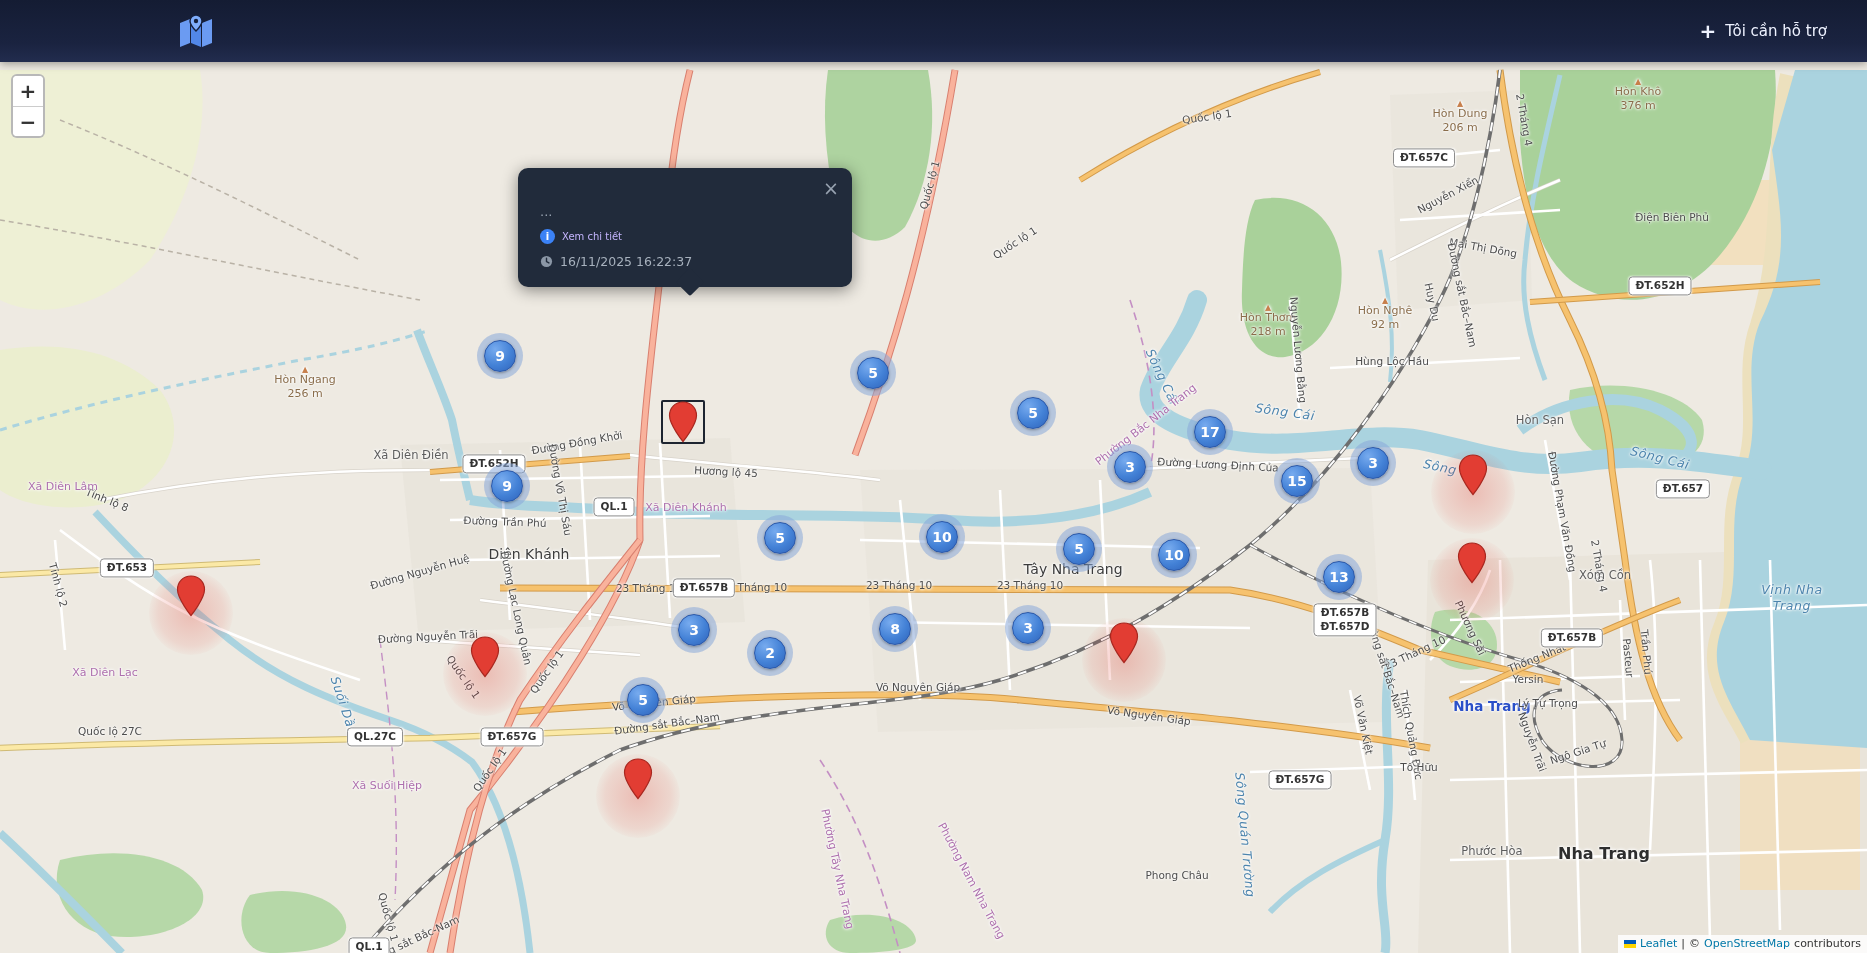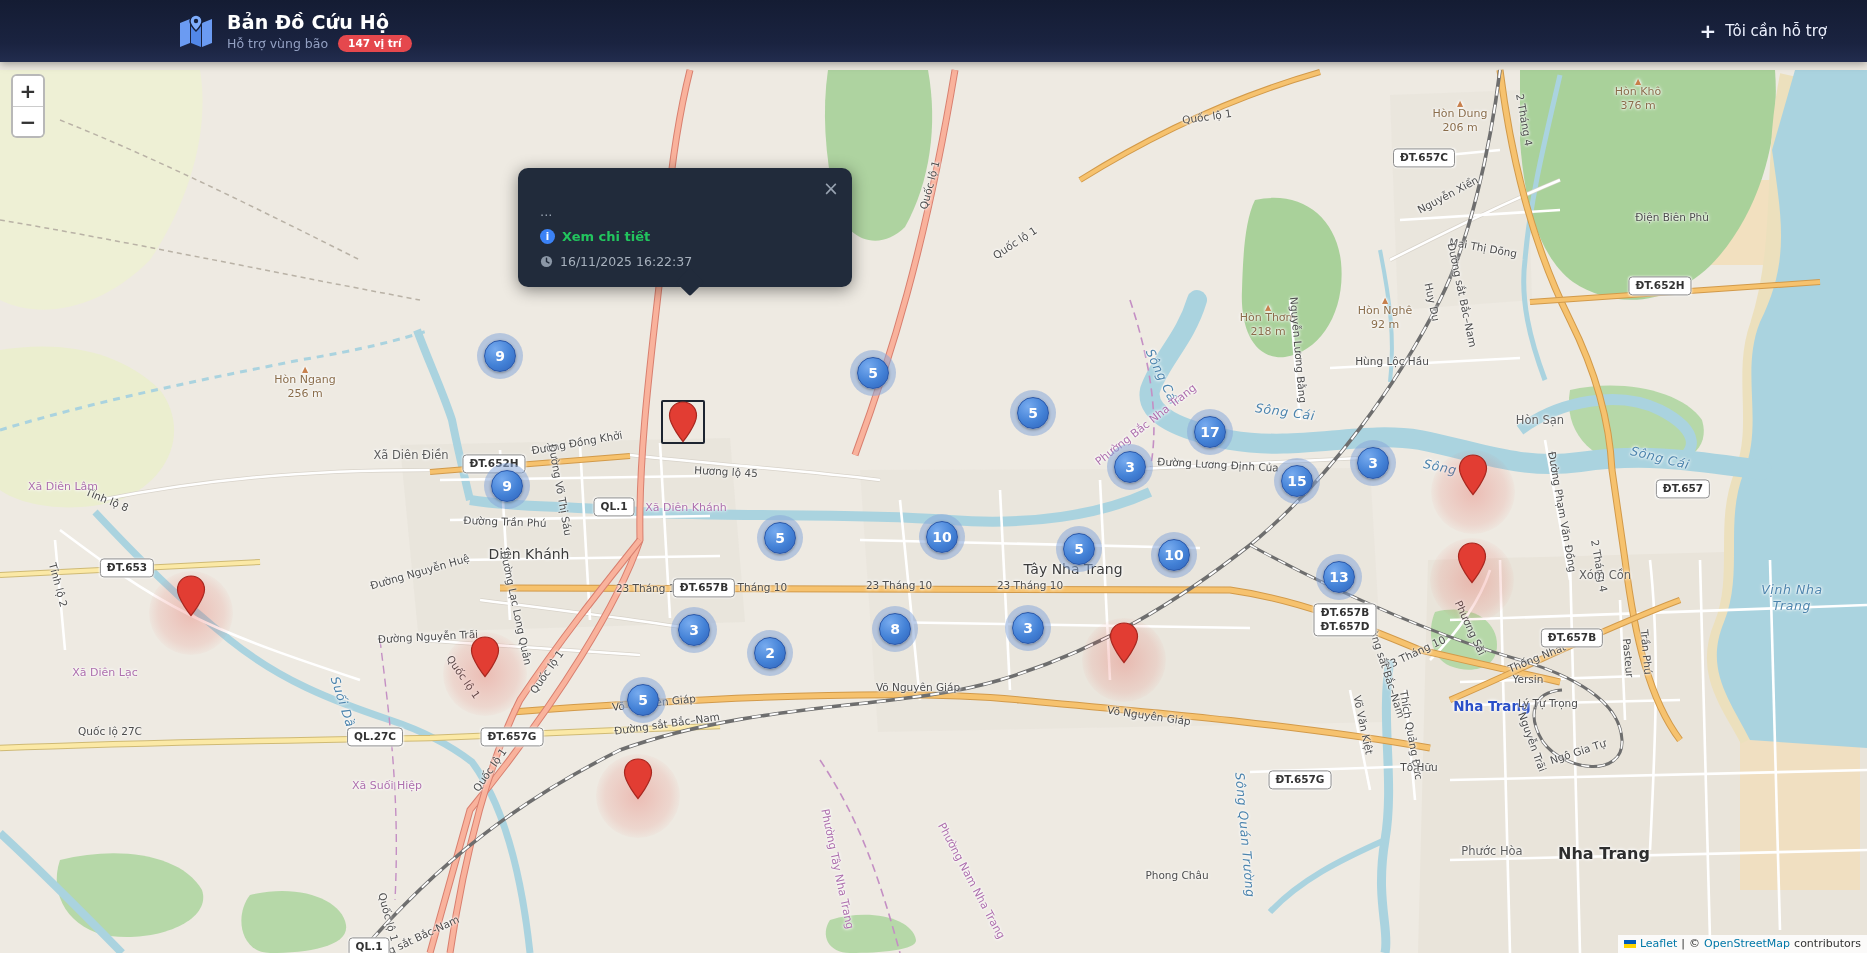--- a/index.html
+++ b/index.html
@@ -68,21 +68,21 @@
   
   #popup { position:absolute; left:518px; top:168px; width:334px; z-index:700;
     background:#212b3b; border-radius:10px; box-shadow:0 3px 16px rgba(0,0,0,.45);
     padding:22px 22px 18px; color:#cfd7e2; }
   #popup::after { content:""; position:absolute; left:50%; bottom:-10px; margin-left:-10px;
     width:20px; height:20px; background:#212b3b; transform:rotate(45deg) translateY(-7px); border-radius:2px; }
   #popup .ptitle { color:#4e9ae8; font-size:16px; font-weight:bold; line-height:1.5; margin-bottom:14px; }
   #popup .pdesc { font-size:13px; color:#c6cfda; line-height:1.55; }
   #popup .pellipsis { color:#97a2b0; font-size:13px; margin-top:14px; }
   #popup .plink { display:flex; align-items:center; gap:7px; margin-top:10px; cursor:pointer; pointer-events:auto; }
-  #popup .plink .txt { color:#22c55e; font-weight:bold; font-size:13px; }
+  #popup .plink .txt { color:#c4b5fd; font-weight:normal; font-size:10px; }
   .info-ic { width:15px; height:15px; border-radius:50%; background:#3b82f6; color:#fff; font-size:10px;
     font-weight:bold; display:inline-flex; align-items:center; justify-content:center; font-style:normal; }
   #popup .ptime { display:flex; align-items:center; gap:7px; margin-top:10px; color:#a7b1bd; font-size:12.5px; }
   #popup .close { position:absolute; right:13px; top:9px; color:#97a2b0; font-size:19px; cursor:pointer; pointer-events:auto; }
 
   
   #attrib { position:absolute; right:0; bottom:0; z-index:800; background:rgba(255,255,255,.82);
     font-size:11px; color:#333; padding:2px 6px 3px; display:flex; align-items:center; gap:4px; }
   #attrib a { color:#0078a8; text-decoration:none; cursor:pointer; }
   .ua-flag { display:inline-block; width:12px; height:8px; background:linear-gradient(180deg,#005bbb 50%,#ffd500 50%); }
@@ -417,27 +417,20 @@
 
   <div id="header">
     <div id="brand">
       <svg width="36" height="32" viewBox="0 0 36 32">
         <path d="M2,8 L12,4 L12,28 L2,32 Z" fill="#6b9bf2"></path>
         <path d="M13,4 L23,8 L23,32 L13,28 Z" fill="#5287e8"></path>
         <path d="M24,8 L34,4 L34,28 L24,32 Z" fill="#6b9bf2"></path>
         <path d="M18,0 C14.7,0 12,2.7 12,6 C12,10 18,16 18,16 C18,16 24,10 24,6 C24,2.7 21.3,0 18,0 Z" fill="#7fadfb" stroke="#16203c" stroke-width="1.4"></path>
         <circle cx="18" cy="6" r="2.2" fill="#16203c"></circle>
       </svg>
-      <div id="brand-text">
-        <div class="title">Bản Đồ Cứu Hộ</div>
-        <div id="brand-sub">
-          <span class="sub">Hỗ trợ vùng bão</span>
-          <span class="badge-count">147 vị trí</span>
-        </div>
-      </div>
     </div>
     <div id="cta">
       <span class="plus">+</span>
       <span>Tôi cần hỗ trợ</span>
     </div>
   </div>
 
   <div id="zoomctl">
     <div class="zbtn">+</div>
     <div class="zbtn">−</div>

